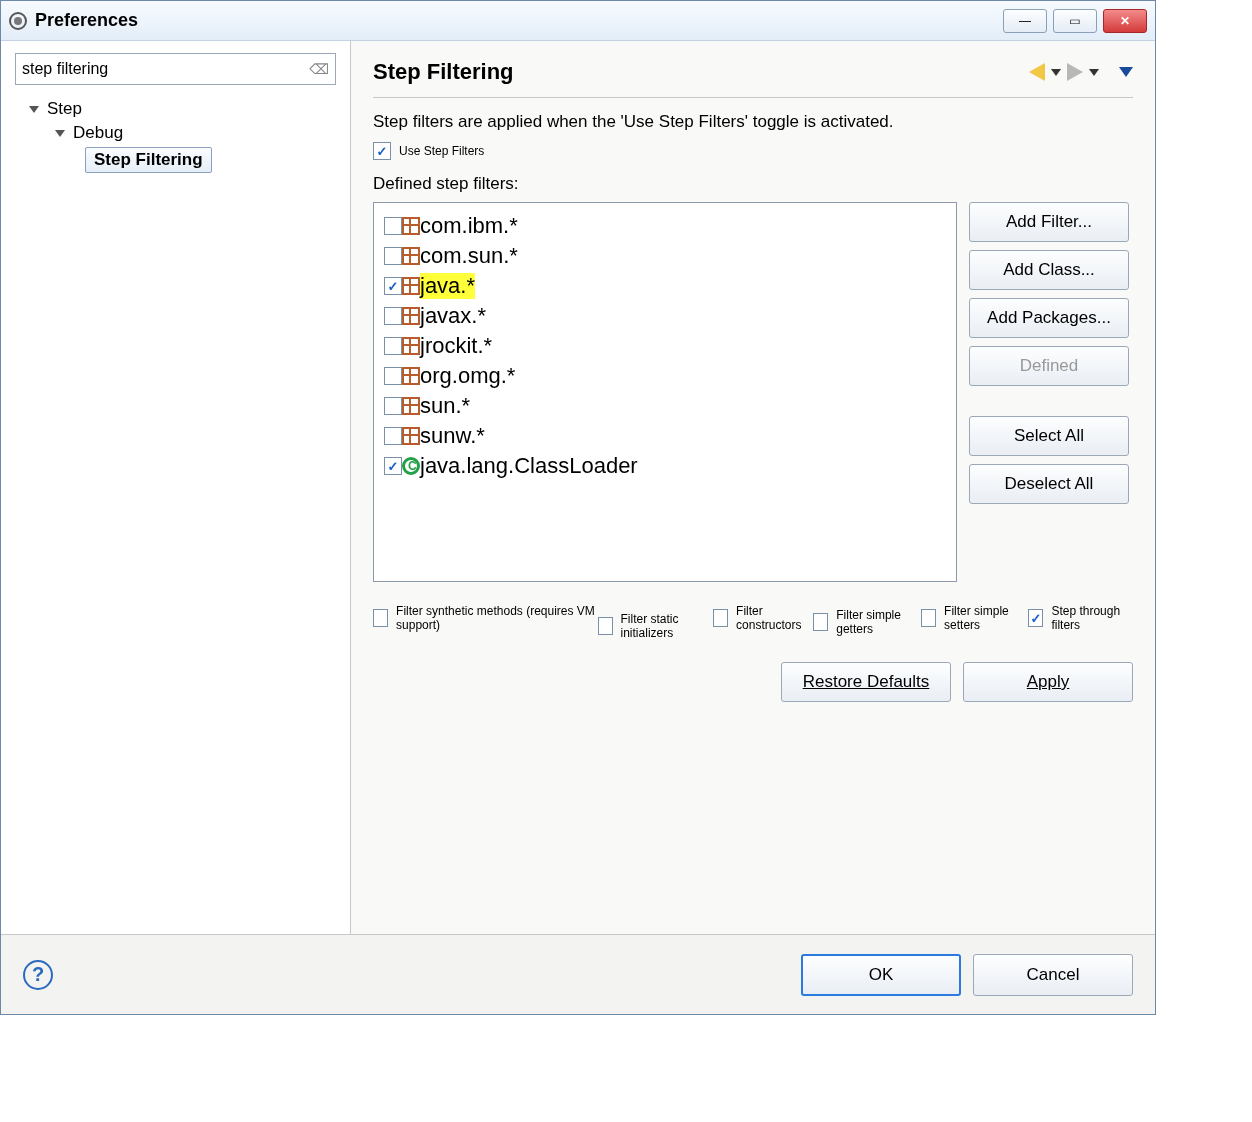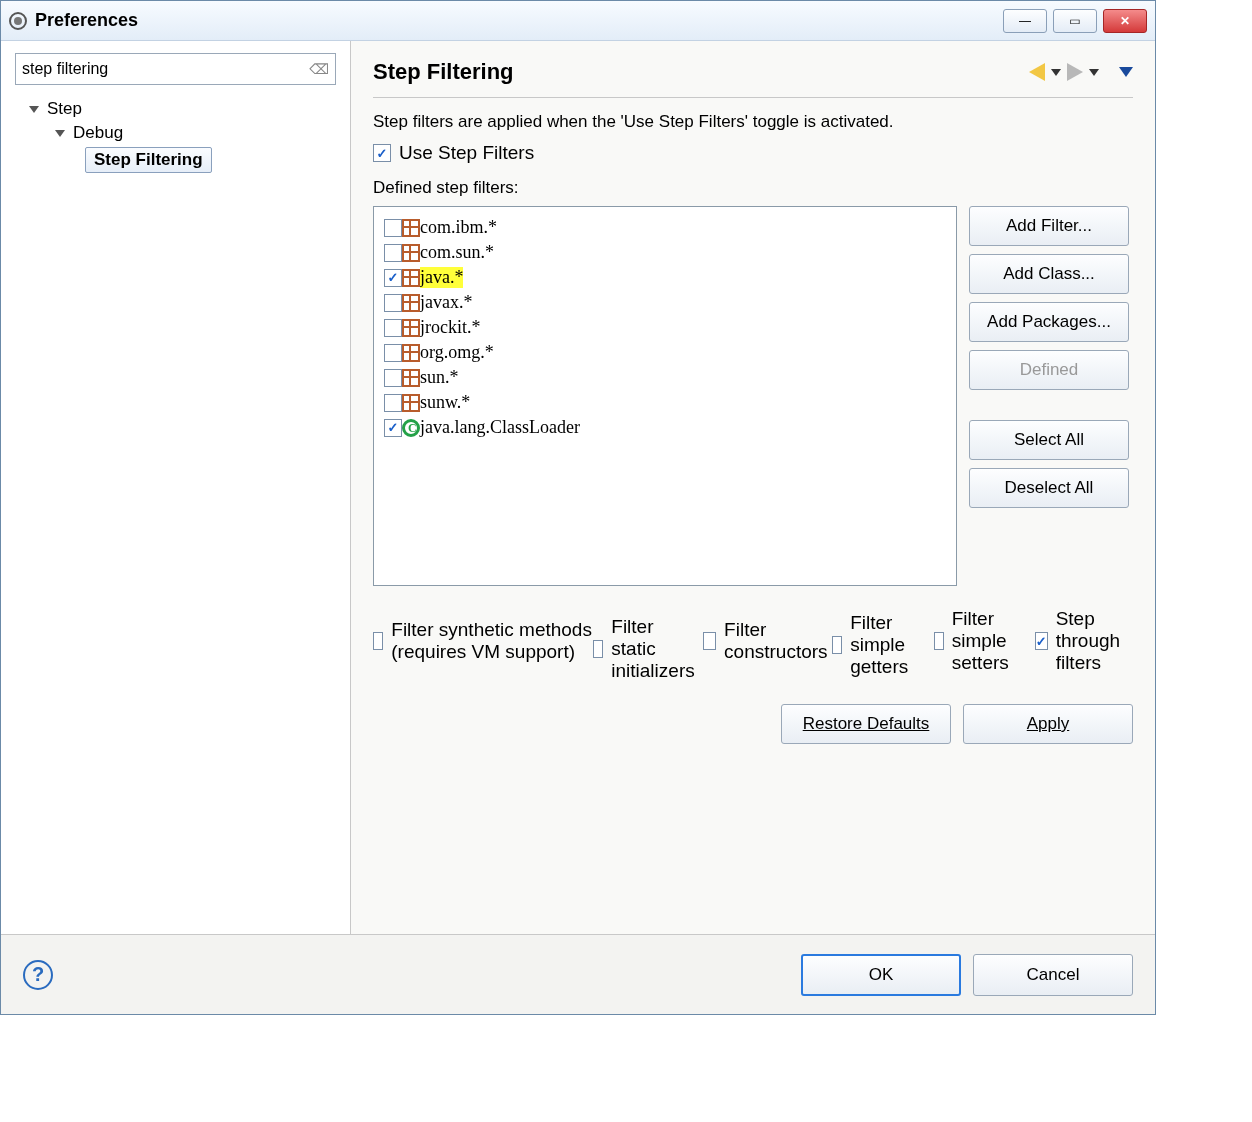--- a/index.html
+++ b/index.html
@@ -122,38 +122,38 @@
 }
 .dd-tri {
   width:0;height:0;border-left:5px solid transparent;border-right:5px solid transparent;
   border-top:7px solid #333; margin-left:4px;
 }
 .menu-tri {
   width:0;height:0;border-left:7px solid transparent;border-right:7px solid transparent;
   border-top:10px solid #1a4a9c; margin-left:14px;
 }
 .desc { font-size: 17px; margin-top: 14px; }
-.chk-row { display:flex; align-items:center; gap:8px; margin-top:10px; font-size:19px;}
+.chk-row { display:flex; align-items:center; gap:8px; margin-top:10px; font-size:12px;}
 .chk {
   width:18px;height:18px;border:1px solid #7a8fa8;background:#fff;
   display:inline-flex;align-items:center;justify-content:center;font-size:13px;
   font-weight:bold;
 }
 .chk.checked::after{content:"✓";color:#1a5fc9;}
 .section-label { font-size:17px; margin-top:14px;}
 .filter-area { display:flex; gap:12px; margin-top:8px;}
 .filter-list {
   width: 584px;
   height: 380px;
   border:1px solid #8a9aa8;
   background:#fff;
   padding:8px 6px;
 }
 .filter-row {
-  display:flex;align-items:center;padding:2px 4px;font-size:18px;font-family:Liberation Serif, serif;
+  display:flex;align-items:center;padding:2px 4px;font-size:22px;
 }
 .filter-row .pkg-icon {
   width:18px;height:18px;position:relative;display:inline-block;
 }
 .pkg-icon::before{
   content:"";position:absolute;inset:0;border:2px solid #b85c2c;
 }
 .pkg-icon::after{
   content:"";position:absolute;left:7px;top:0;width:2px;height:100%;background:#b85c2c;
   box-shadow: -7px 7px 0 -0px #b85c2c inset;

